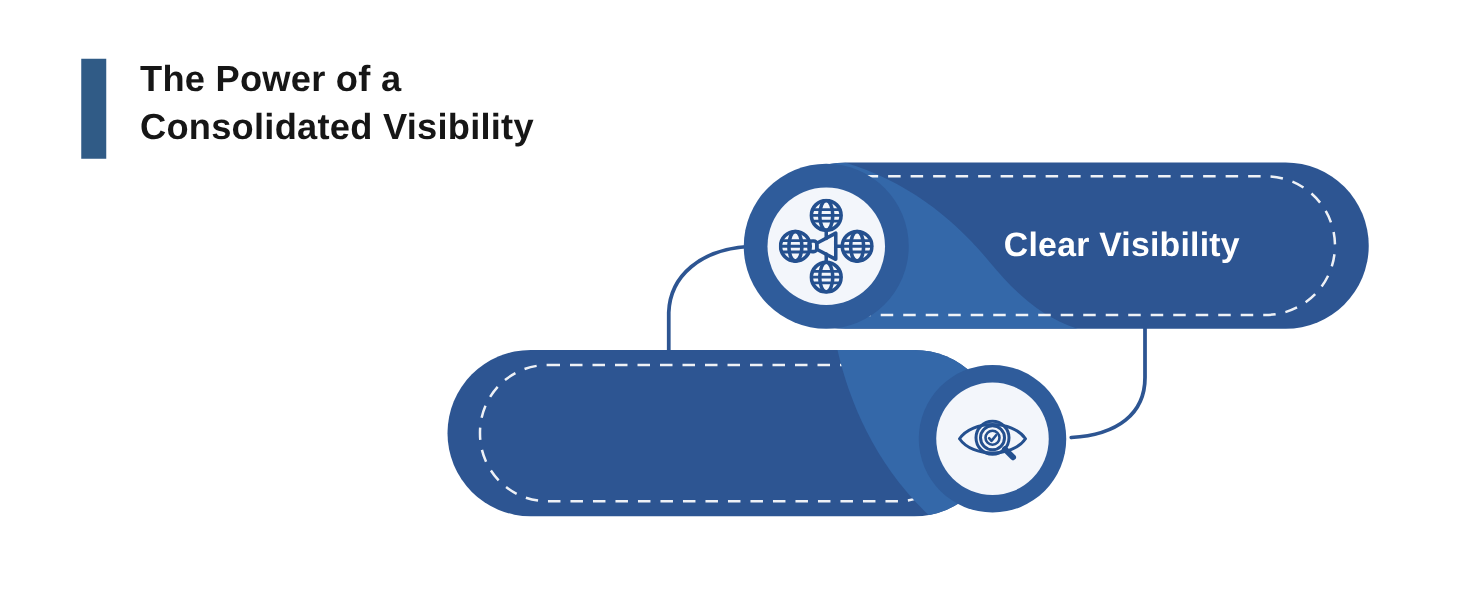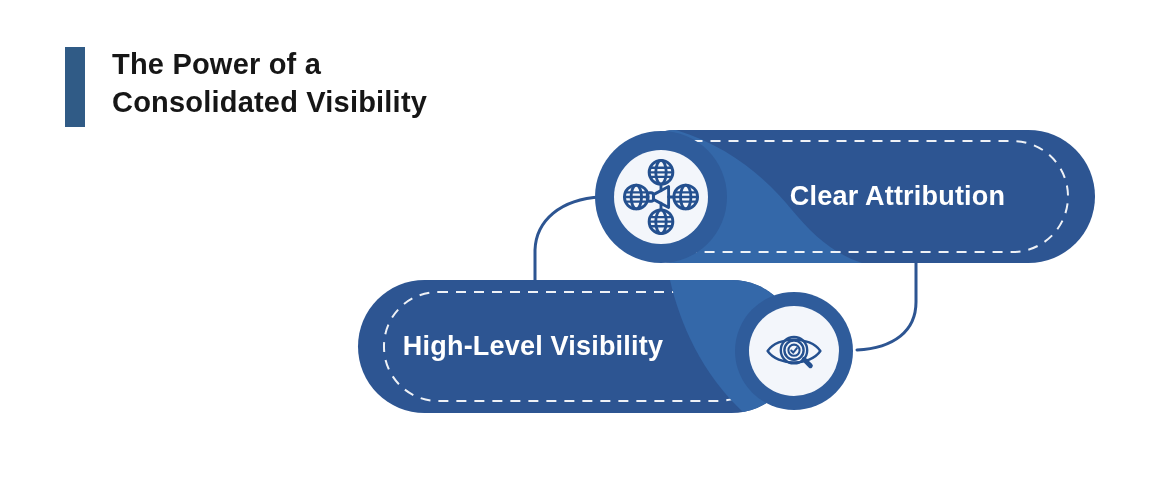--- a/index.html
+++ b/index.html
@@ -76,21 +76,21 @@
   <svg class="connectors" viewBox="0 0 1170 480" aria-hidden="true">
     <path d="M 601,197 C 560,199 536,221 535,250 L 535,281"></path>
     <path d="M 916,261 L 916,302 C 916,331 894,348 857,350"></path>
   </svg>
 
   <div class="pill pill-attr">
     <svg class="pill-art" viewBox="0 0 485 133" preserveAspectRatio="none" aria-hidden="true">
       <path d="M0,0 H66 C118,16 154,46 182,80 C202,104 222,123 252,133 L0,133 Z" fill="var(--wedge-blue)"></path>
       <rect x="27" y="11" width="431" height="111" rx="55.5" fill="none" stroke="var(--dash)" stroke-width="2" stroke-dasharray="10 8" opacity="0.92"></rect>
     </svg>
-    <span class="pill-label">Clear Attribution</span>
+    <span class="pill-label">Clear Visibility</span>
   </div>
   <div class="badge badge-attr">
     <div class="badge-inner">
       <svg class="icon-svg" width="76" height="76" viewBox="0 0 80 80" aria-hidden="true" fill="none" stroke="var(--icon-stroke)" stroke-width="3" stroke-linecap="round" stroke-linejoin="round">
         <defs>
           <g id="g-globe">
             <circle r="12.5"></circle>
             <ellipse rx="5.5" ry="12.5"></ellipse>
             <path d="M-12.5,0 H12.5 M-11.3,-4.8 H11.3 M-11.3,4.8 H11.3" stroke-width="2.4"></path>
           </g>
@@ -104,21 +104,20 @@
         <path d="M40,27 V33.5 M40,53 V46.5 M48,40 H53.5"></path>
       </svg>
     </div>
   </div>
 
   <div class="pill pill-vis">
     <svg class="pill-art" viewBox="0 0 440 133" preserveAspectRatio="none" aria-hidden="true">
       <rect x="26" y="12" width="388" height="109" rx="54" fill="none" stroke="var(--dash)" stroke-width="2" stroke-dasharray="10 8" opacity="0.92"></rect>
       <path d="M312,0 C322,44 344,94 386,133 L440,133 L440,0 Z" fill="var(--wedge-blue)"></path>
     </svg>
-    <span class="pill-label">High-Level Visibility</span>
   </div>
   <div class="badge badge-vis">
     <div class="badge-inner">
       <svg class="icon-svg" width="64" height="64" viewBox="0 0 80 80" aria-hidden="true" fill="none" stroke="var(--icon-stroke)" stroke-width="3" stroke-linecap="round" stroke-linejoin="round">
         <path d="M7,40 C20,21 60,21 73,40 C60,59 20,59 7,40 Z"></path>
         <circle cx="40" cy="39" r="16.5"></circle>
         <circle cx="40" cy="39" r="12"></circle>
         <circle cx="40" cy="39" r="7" stroke-width="2.6"></circle>
         <path d="M36.6,39.4 l2.4,2.7 l4.6,-5.6" stroke-width="2.6"></path>
         <path d="M52.5,50.5 L60.5,58.5" stroke-width="6"></path>

